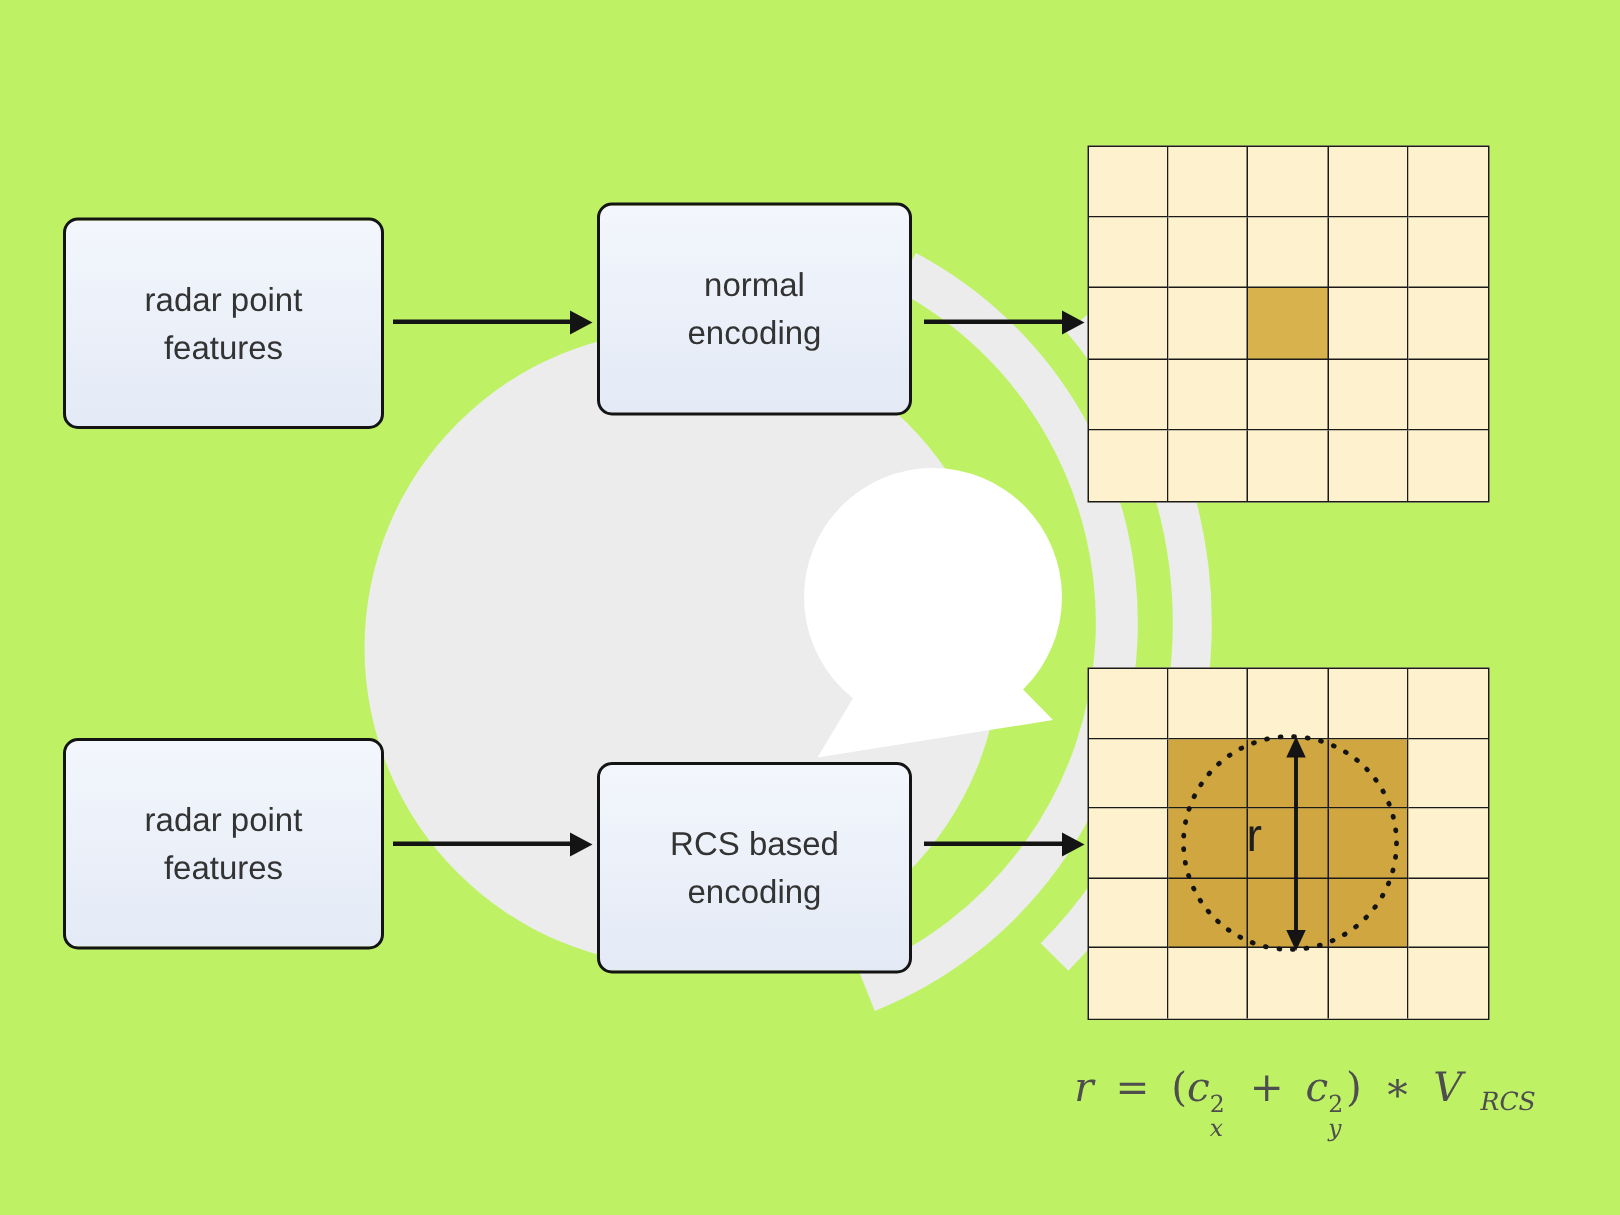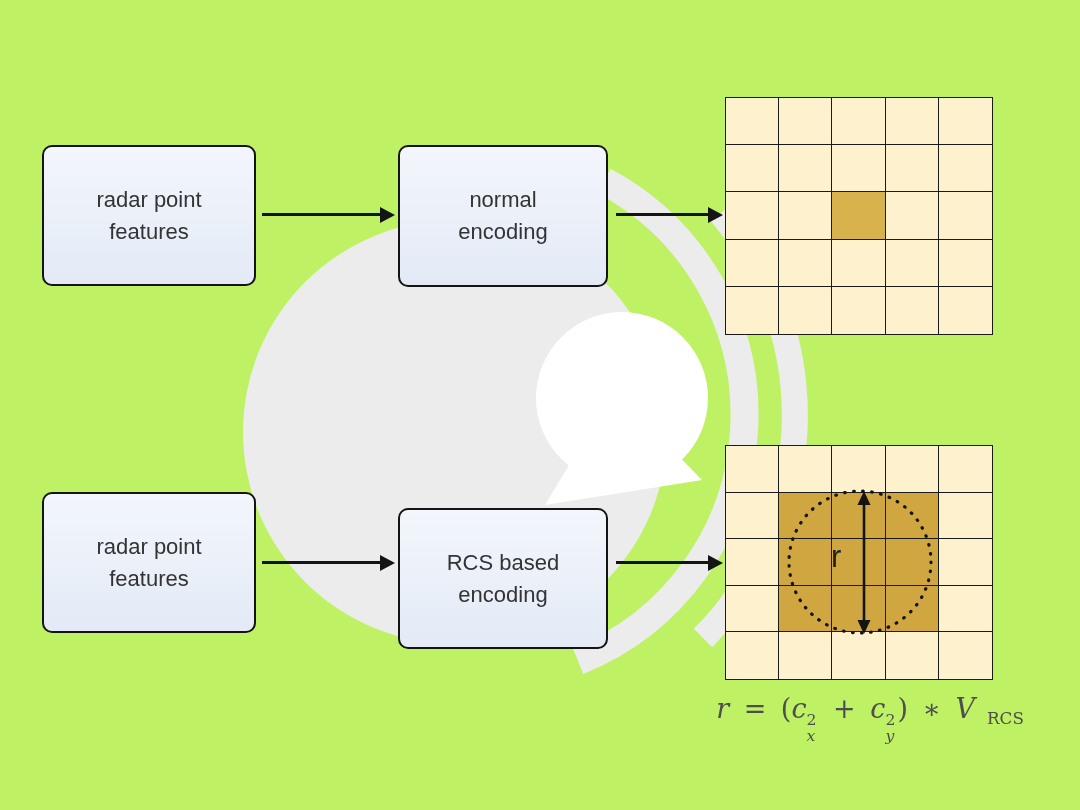--- a/index.html
+++ b/index.html
@@ -55,21 +55,21 @@
     font-family:"DejaVu Serif","Liberation Serif",serif;
     font-size:27px;color:var(--formula,#4e4e4e);
   }
   .formula .it{font-style:italic;}
   .formula .sp{margin:0 6px;}
   .formula .stack{
     display:inline-flex;flex-direction:column;align-items:flex-start;
     font-size:0.58em;line-height:1.05;vertical-align:-0.45em;margin-right:2px;
   }
   .formula .stack sup,.formula .stack sub{font-size:1em;position:static;}
-  .formula .vsub{font-size:0.62em;margin-left:12px;}
+  .formula .vsub{font-size:0.62em;font-style:italic;margin-left:12px;}
 </style>
 </head>
 <body>
 
 <div class="canvas">
 
   <svg class="watermark" width="1080" height="810" viewBox="0 0 1080 810">
     <circle cx="455" cy="432" r="212" fill="#ececec"></circle>
     <path d="M 604 181 A 265 265 0 0 1 578 661" fill="none" stroke="#ececec" stroke-width="28"></path>
     <path d="M 721 213 A 315 315 0 0 1 703 638" fill="none" stroke="#ececec" stroke-width="26"></path>
@@ -79,21 +79,21 @@
 
   <div class="layer">
 
     <div class="box" style="left:42px;top:145px;width:214px;height:141px">
       <span class="lbl">radar point
 features</span>
     </div>
 
     <div class="h-arrow" style="left:262px;top:213px;width:118px"></div>
 
-    <div class="box" style="left:398px;top:145px;width:210px;height:142px">
+    <div class="box" style="left:398px;top:135px;width:210px;height:142px">
       <span class="lbl">normal
 encoding</span>
     </div>
 
     <div class="h-arrow" style="left:616px;top:213px;width:92px"></div>
 
     <div class="grid" style="left: 725px; top: 97px; width: 268px; height: 238px; grid-template-columns: repeat(5, 1fr); grid-template-rows: repeat(5, 1fr); --hl: #d8b24c;">
         <div class="cell"></div>
         <div class="cell"></div>
         <div class="cell"></div>
@@ -167,21 +167,21 @@
         <circle cx="135" cy="117" r="71" fill="none" stroke="#141414" stroke-width="3.2" stroke-dasharray="0.6 8.5" stroke-linecap="round"></circle>
         <g>
           <line x1="139" y1="53" x2="139" y2="182" stroke="#141414" stroke-width="2.6"></line>
           <polygon points="139,46 132.5,60 145.5,60" fill="#141414"></polygon>
           <polygon points="139,189 132.5,175 145.5,175" fill="#141414"></polygon>
         </g>
       </svg>
       <div class="r-label" style="left:106px;top:96px">r</div>
     </div>
 
-    <div class="formula" style="left:705px;top:693px;width:330px">
+    <div class="formula" style="left:705px;top:710px;width:330px">
       <span class="it">r</span>
       <span class="sp">=</span>
       <span>(</span><span class="it">c</span><span class="stack">
           <sup>2</sup>
           <sub class="it">x</sub>
         </span>
       <span class="sp">+</span>
       <span class="it">c</span><span class="stack">
           <sup>2</sup>
           <sub class="it">y</sub>

